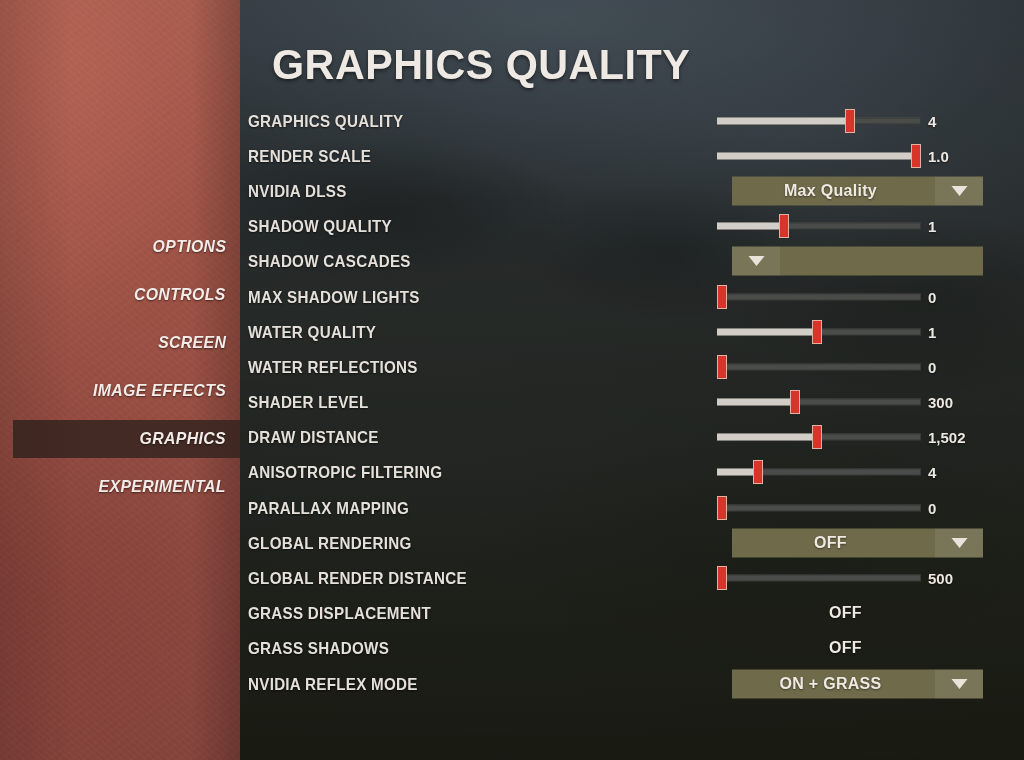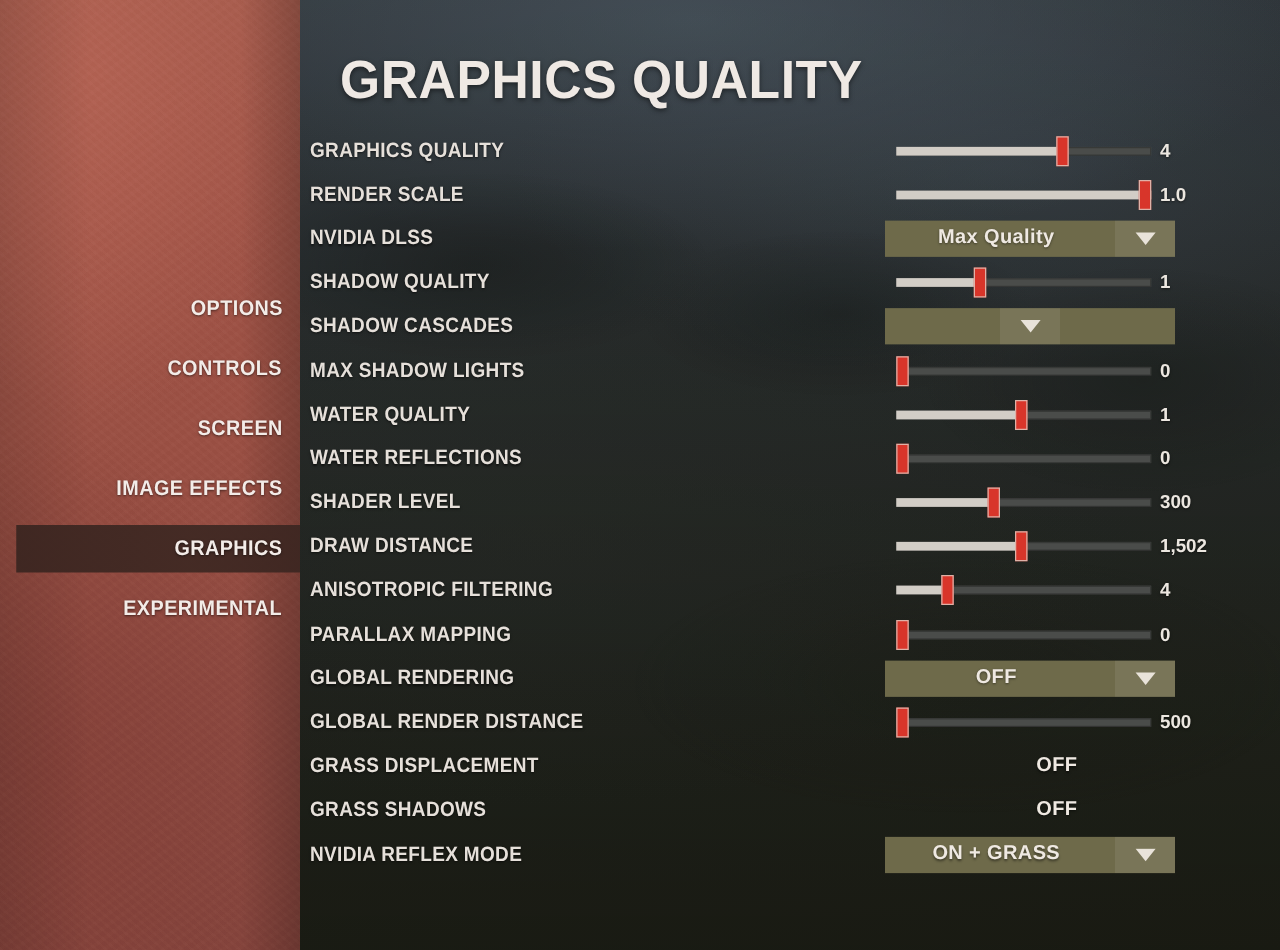--- a/index.html
+++ b/index.html
@@ -41,20 +41,21 @@
   #sidebar .vignette {
     position:absolute; inset:0;
     background:linear-gradient(90deg, rgba(0,0,0,.12) 0%, rgba(0,0,0,0) 30%, rgba(0,0,0,0) 80%, rgba(0,0,0,.20) 100%);
     pointer-events:none;
   }
 
   #nav {
     position:absolute;
     left:0; top:229px;
     width:240px;
+    font-style:italic;
   }
   .nav-item {
     position:relative;
     height:36px;
     display:flex;
     align-items:center;
     justify-content:flex-end;
     padding-right:14px;
     margin-bottom:12px;
   }
@@ -172,27 +173,26 @@
     top:0;
     width:10px; height:24px;
     background:#d8352a;
     border:1px solid rgba(226,219,210,.75);
     transform:translateX(-5px);
   }
 
   
   .ctl-dropdown {
     position:absolute;
-    left:468px; top:50%;
+    left:492px; top:50%;
     transform:translateY(-50%);
-    width:232px; height:29px;
+    width:251px; height:29px;
     background:#6e6a4a;
     display:flex;
     align-items:center;
-    justify-content:center;
   }
   .dd-value {
     flex:1;
     text-align:center;
     font-size:16px;
     font-weight:bold;
     color:#efe9e2;
     font-stretch:condensed;
     letter-spacing:.3px;
     text-shadow:0 1px 2px rgba(0,0,0,.45);

